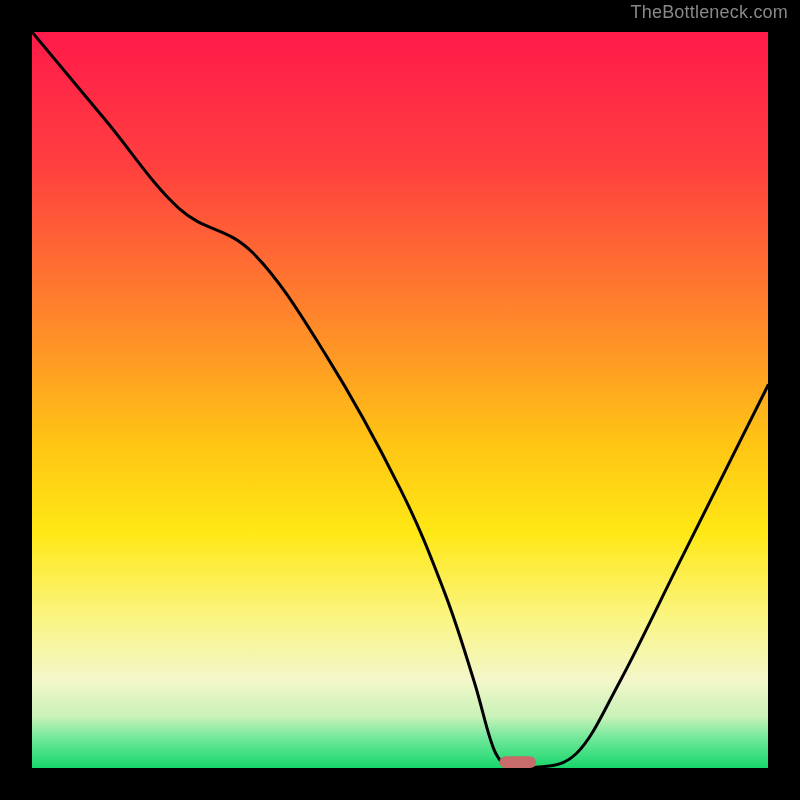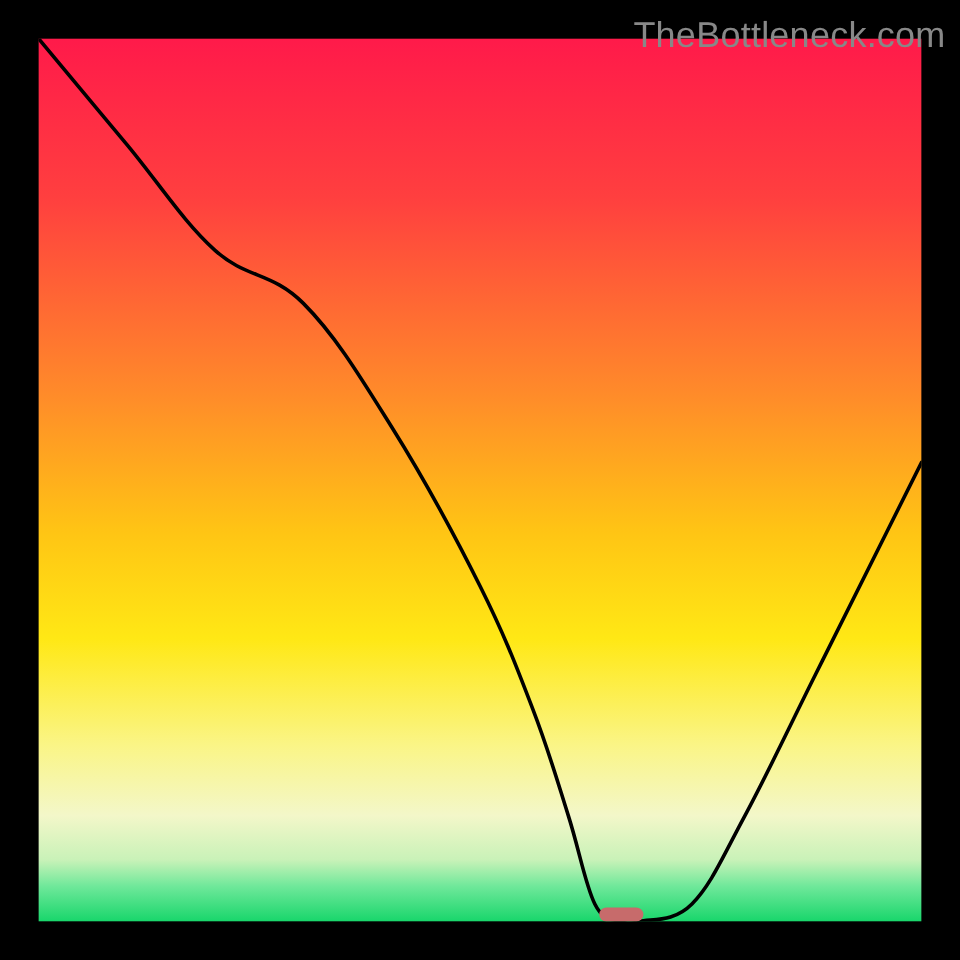--- a/index.html
+++ b/index.html
@@ -11,24 +11,24 @@
     font-family: Arial, Helvetica, sans-serif;
   }
   .frame {
     position: relative;
     width: 800px;
     height: 800px;
     background: #000;
   }
   .watermark {
     position: absolute;
-    top: 13px;
+    top: 2px;
     right: 12px;
     color: #888;
-    font-size: 30px;
+    font-size: 18px;
     font-weight: 500;
     letter-spacing: 0.2px;
     z-index: 10;
   }
   .plot {
     position: absolute;
     left: 32px;
     top: 32px;
     width: 736px;
     height: 736px;

